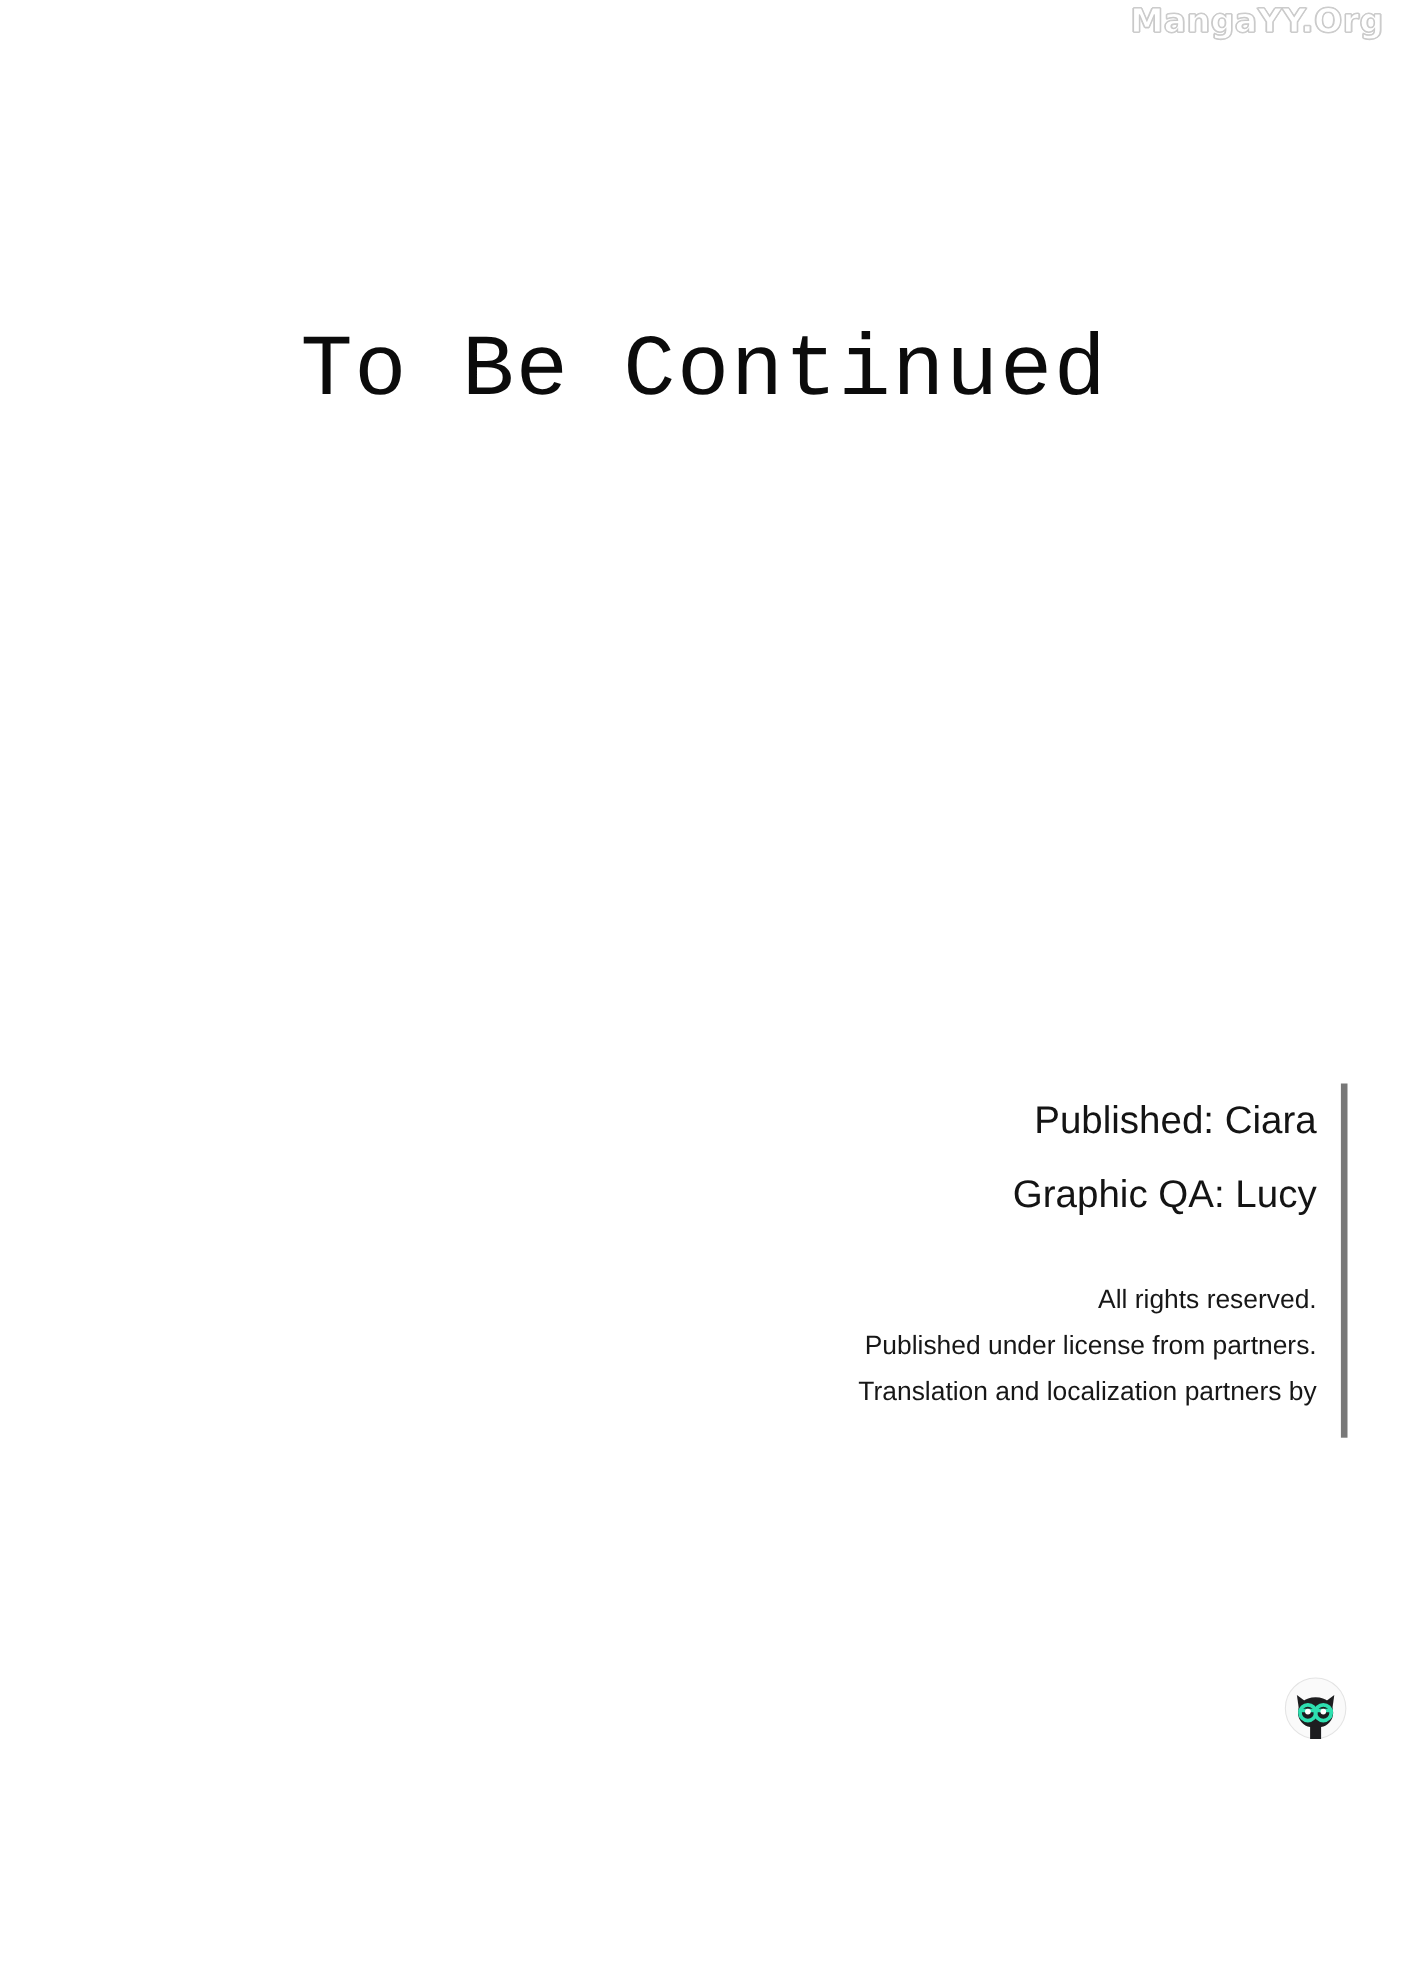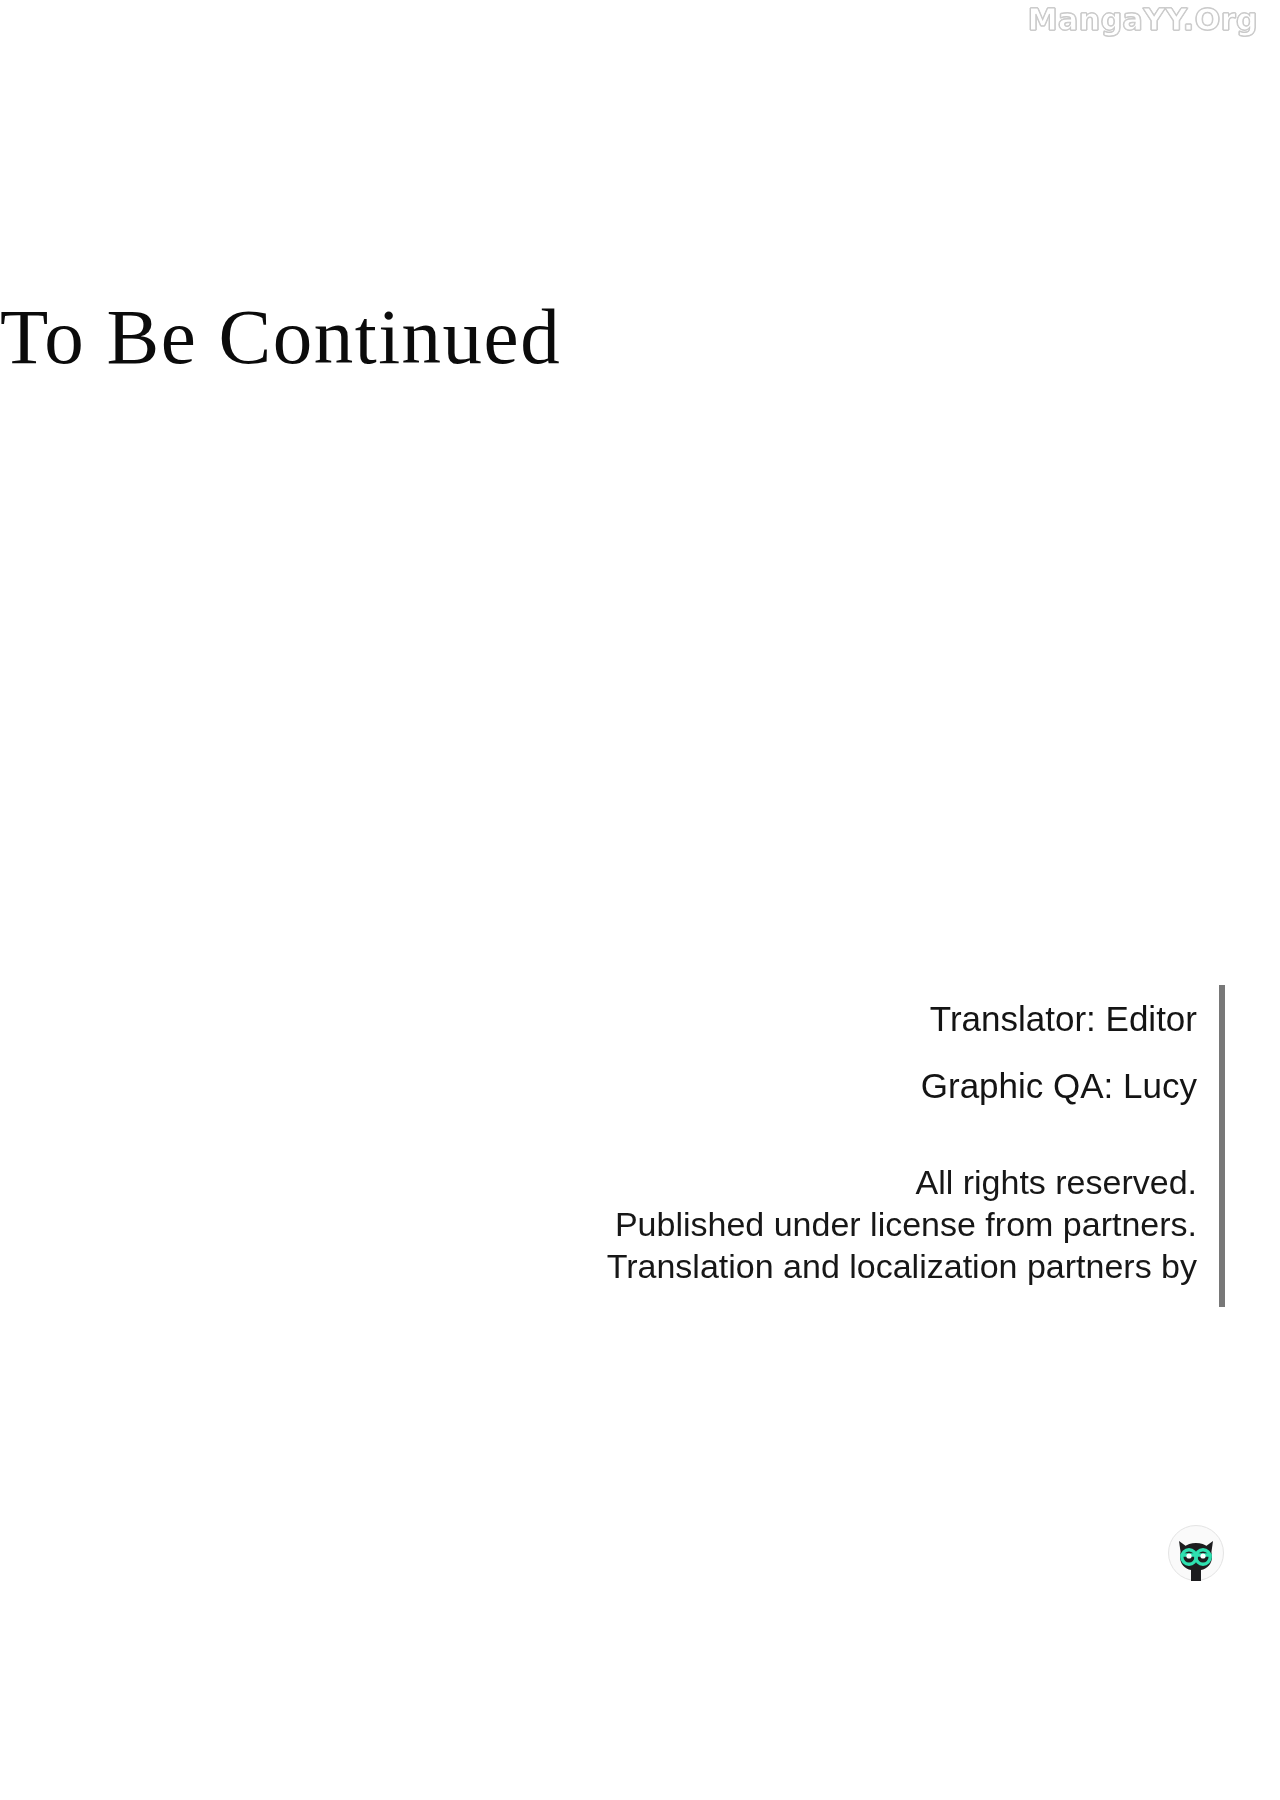--- a/index.html
+++ b/index.html
@@ -41,22 +41,22 @@
     white-space: nowrap;
     user-select: none;
   }
 
   
   #headline {
     position: absolute;
     left: 0;
     right: 0;
     top: 292px;
-    text-align: left;
-    font-family: Liberation Serif, serif;
+    text-align: center;
+    font-family: Liberation Mono, monospace;
     font-weight: 400;
     font-size: 79px;
     letter-spacing: 1.5px;
     color: #0b0b0b;
     white-space: nowrap;
   }
 
   
   #brand {
     position: absolute;
@@ -100,21 +100,21 @@
     color: #141414;
     white-space: nowrap;
   }
   #legal {
     margin-top: 42px;
     padding-bottom: 20px;
   }
   .legal-line {
     font-family: "Liberation Sans", sans-serif;
     font-weight: 300;
-    font-size: 34px;
+    font-size: 24px;
     line-height: 42px;
     color: #171717;
     white-space: nowrap;
   }
 
   
   #tappytoon {
     position: absolute;
     right: 55px;
     top: 1524px;
@@ -141,21 +141,21 @@
 <body>
 
 <div id="page">
 
   <div id="watermark">MangaYY.Org</div>
 
   <div id="headline">To Be Continued</div>
 
 
   <div id="credits">
-    <div class="credit-line">Translator: Editor</div>
+    <div class="credit-line">Published: Ciara</div>
     <div class="credit-line">Graphic QA: Lucy</div>
 
     <div id="legal">
       <div class="legal-line">All rights reserved.</div>
       <div class="legal-line">Published under license from partners.</div>
       <div class="legal-line">Translation and localization partners by</div>
     </div>
   </div>
 
   <div id="tappytoon">

